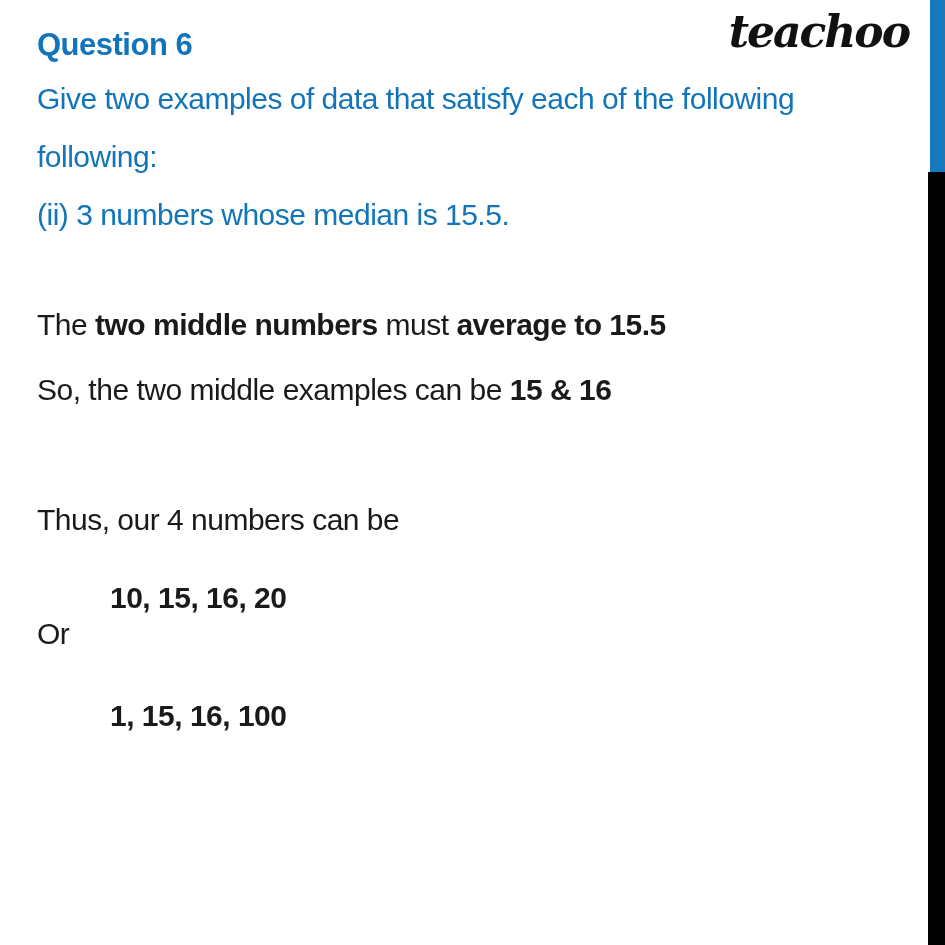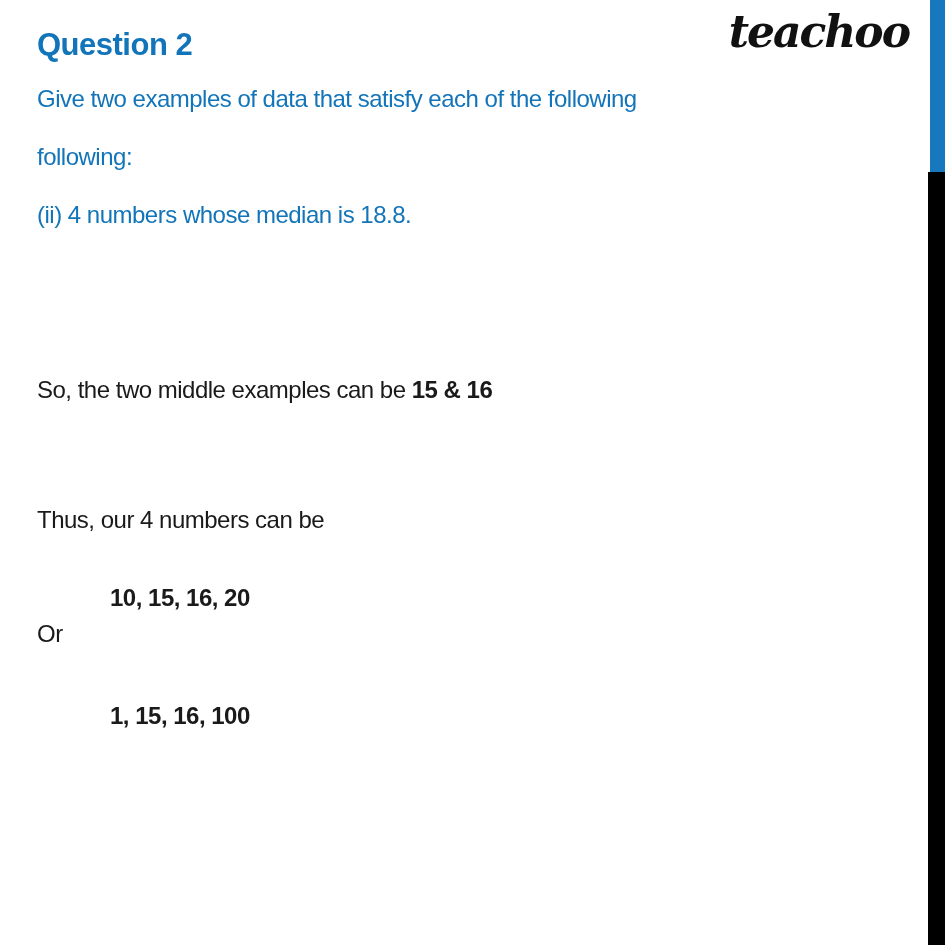--- a/index.html
+++ b/index.html
@@ -33,21 +33,21 @@
     letter-spacing: -2px;
     color: #111111;
     text-align: right;
   }
 
   
   .line {
     position: absolute;
     left: 37px;
     white-space: nowrap;
-    font-size: 24px;
+    font-size: 30px;
     line-height: 38px;
     letter-spacing: -0.5px;
     color: #1a1a1a;
   }
   .blue { color: #1274b9; }
   .bold { font-weight: bold; margin-top: 13px; }
   .indent { left: 110px; }
 
   .q-heading {
     top: 26px;
@@ -70,26 +70,27 @@
 </head>
 <body>
 
 <div class="slide">
 
   <div class="bar bar-blue"></div>
   <div class="bar bar-black"></div>
 
   <div class="logo">teachoo</div>
 
-  <div class="line blue q-heading">Question 2</div>
+  <div class="line blue q-heading">Question 6</div>
 
   <div class="line blue q-line-1">Give two examples of data that satisfy each of the following</div>
   <div class="line blue q-line-2">following:</div>
-  <div class="line blue q-line-3">(ii) 4 numbers whose median is 18.8.</div>
+  <div class="line blue q-line-3">(ii) 3 numbers whose median is 15.5.</div>
 
+  <div class="line s-line-1"><span>The </span><b>two middle numbers</b><span> must </span><b>average to 15.5</b></div>
 
   <div class="line s-line-2"><span>So, the two middle examples can be </span><b>15 &amp; 16</b></div>
 
   <div class="line s-line-3">Thus, our 4 numbers can be</div>
 
   <div class="line bold indent s-ex-1">10, 15, 16, 20</div>
 
   <div class="line s-or">Or</div>
 
   <div class="line bold indent s-ex-2">1, 15, 16, 100</div>

